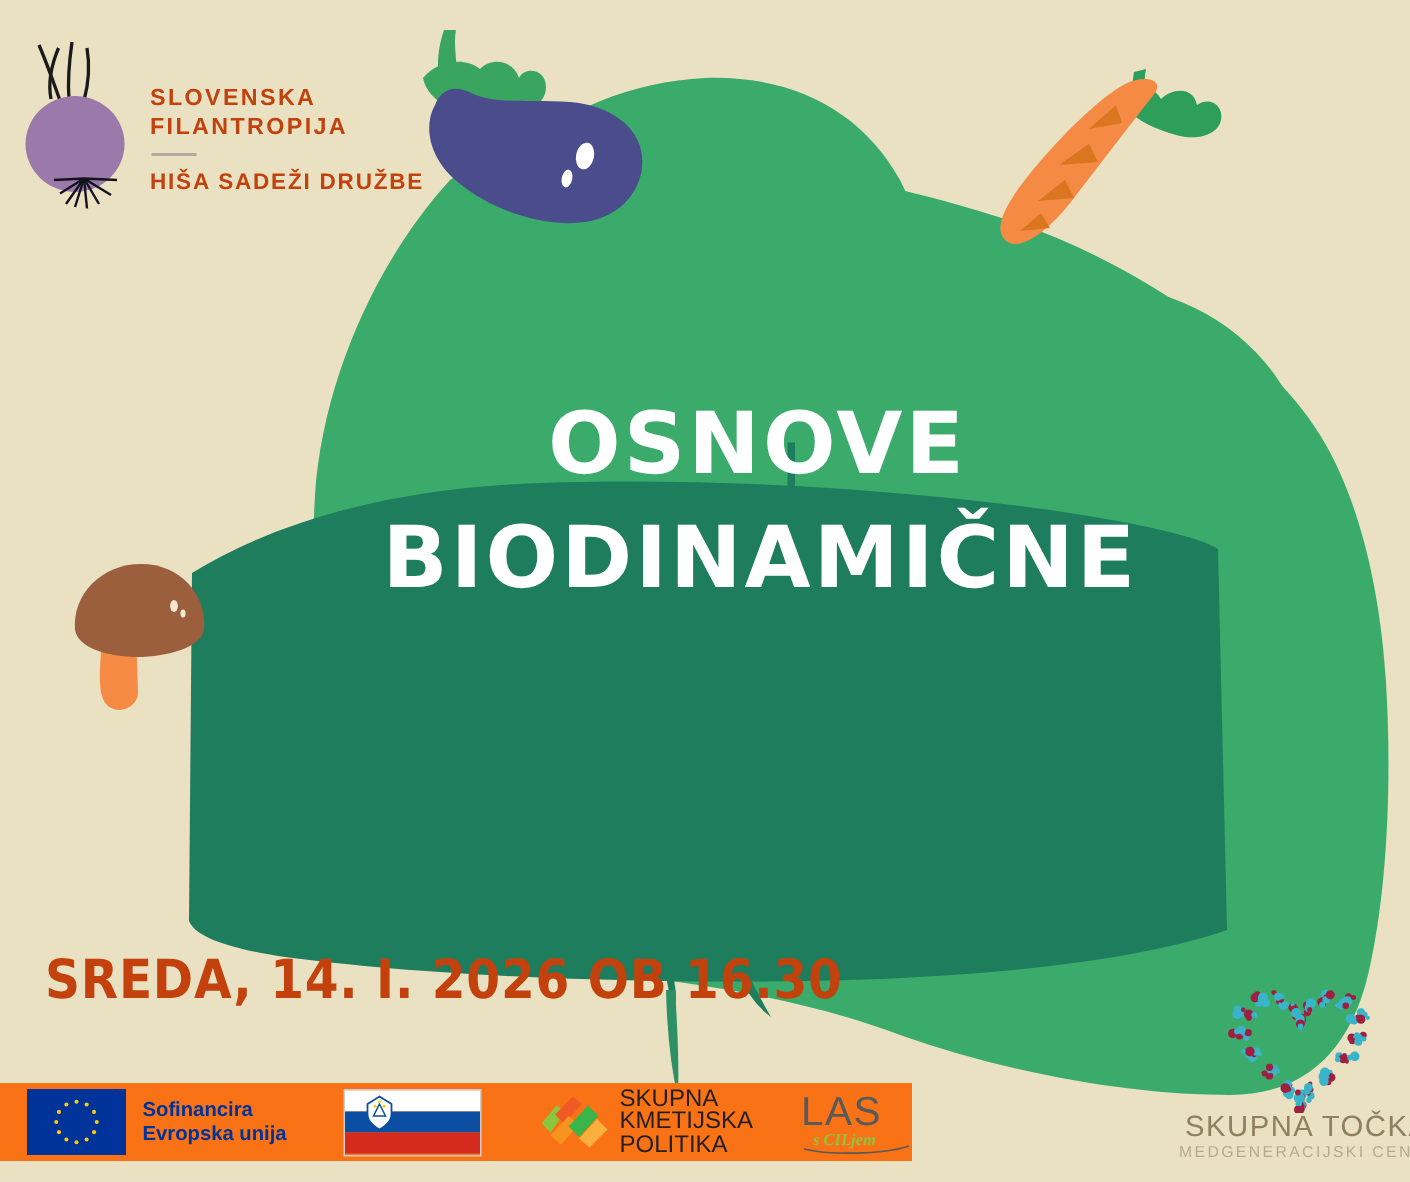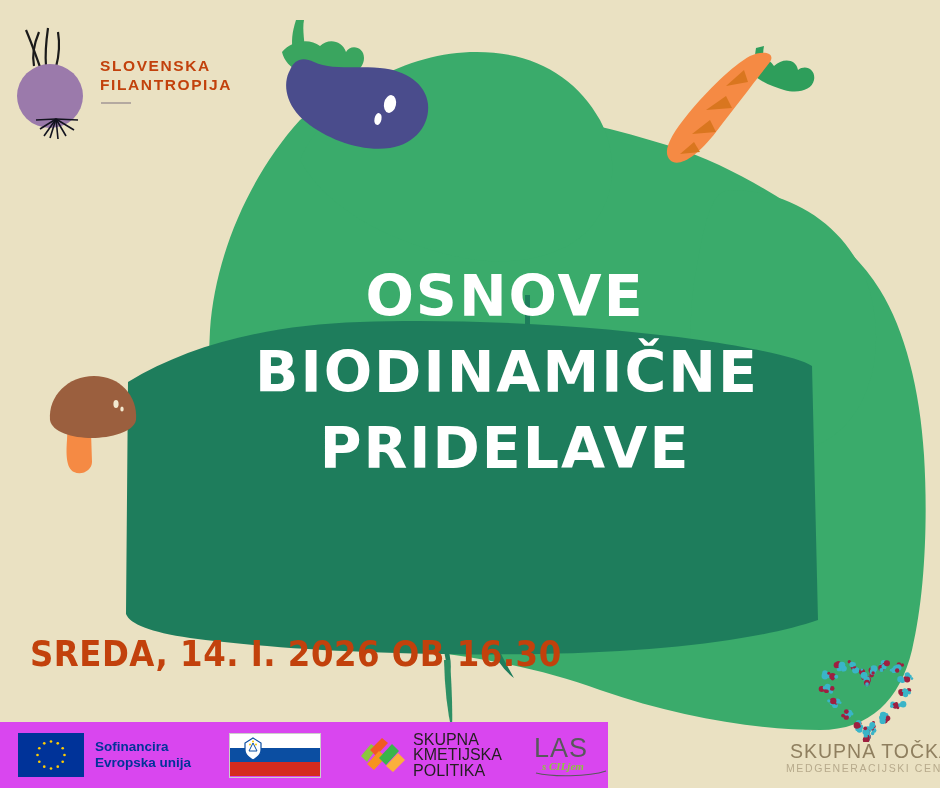--- a/index.html
+++ b/index.html
@@ -58,22 +58,22 @@
     color:#8f7f5f;font-size:19.5px;font-weight:400;letter-spacing:1px;white-space:nowrap;
     font-family:"Liberation Sans", sans-serif;
   }
   #st-sub{
     position:absolute;left:-4px;top:110px;width:158px;text-align:center;
     color:#b7aa8c;font-size:10.5px;font-weight:400;letter-spacing:1.6px;white-space:nowrap;
   }
 
   
   #footer-strip{
-    position:absolute;left:0;top:722px;width:608px;height:66px;
-    background:#d946ef;display:flex;align-items:center;
+    position:absolute;left:0;top:722px;width:608px;height:52px;
+    background:#f97316;display:flex;align-items:center;
   }
   .f-item{display:flex;align-items:center;}
   #eu-flag{width:66px;height:44px;position:relative;background:#003399;flex:none;}
   #eu-stars{position:absolute;left:0;top:0;width:66px;height:44px;}
   #eu-label{margin-left:11px;color:#003399;font-size:13.5px;font-weight:700;line-height:16px;white-space:nowrap;}
   #si-flag{width:90px;height:43px;position:relative;border:1px solid #cccccc;flex:none;}
   .si-band{position:absolute;left:0;width:100%;height:33.333%;}
   .si-w{top:0;background:#ffffff;}
   .si-b{top:33.333%;background:#0b4ea2;}
   .si-r{top:66.666%;background:#d52b1e;}
@@ -131,20 +131,21 @@
           <path d="M44,95 L62,106"></path>
           <path d="M44,95 L28,105"></path>
         <path d="M44,95 L66,96"></path>
           <path d="M44,95 L24,96"></path>
       </g>
     </svg>
     <div id="logo-text">
       <div class="lg-l1">SLOVENSKA</div>
       <div class="lg-l1">FILANTROPIJA</div>
       <div class="lg-rule"></div>
+      <div class="lg-l2">HIŠA SADEŽI DRUŽBE</div>
     </div>
   </div>
 
   <svg class="layer" id="eggplant" viewBox="0 0 200 145">
     <path d="M38,8 C34,20 33,30 35,40 L47,44 C47,30 44,18 46,8 Z" fill="#3aa55f"></path>
     <path d="M24,40 C34,28 52,26 62,34 C70,26 84,28 88,40 C92,32 106,34 106,46
              C106,58 92,66 74,66 C50,66 28,58 24,40 Z" fill="#3aa55f"></path>
     <path d="M32,58 C24,72 28,94 48,110 C70,128 104,140 132,136
              C158,132 172,112 170,92 C168,72 148,58 122,56
              C98,54 72,58 56,50 C44,44 36,48 32,58 Z" fill="#4a4c8c"></path>
@@ -172,21 +173,20 @@
              C36,110 36,96 37,82 Z" fill="#f58a44"></path>
     <path d="M20,62 C18,38 38,18 64,18 C90,18 108,38 106,62
              C104,74 80,80 62,80 C42,80 22,74 20,62 Z" fill="#9b5f3e"></path>
     <ellipse cx="86" cy="46" rx="2.6" ry="4" fill="#f2e9d0"></ellipse>
     <ellipse cx="92" cy="51" rx="1.7" ry="2.6" fill="#f2e9d0"></ellipse>
   </svg>
 
   <div id="title">
     <span class="tline">OSNOVE</span>
     <span class="tline">BIODINAMIČNE</span>
-    <span class="tline">PRIDELAVE</span>
   </div>
 
   <div id="date-line">SREDA, 14. I. 2026 OB 16.30</div>
 
   <div id="skupna-tocka">
     <svg id="heart-svg" viewBox="0 0 130 95">
       <g id="heart-dots">
           <circle cx="65.00" cy="34.75" r="1.30" fill="#3ab4c8"></circle>
           <circle cx="65.28" cy="31.42" r="1.83" fill="#9e1f40"></circle>
           <circle cx="65.41" cy="29.35" r="2.36" fill="#3ab4c8"></circle>

